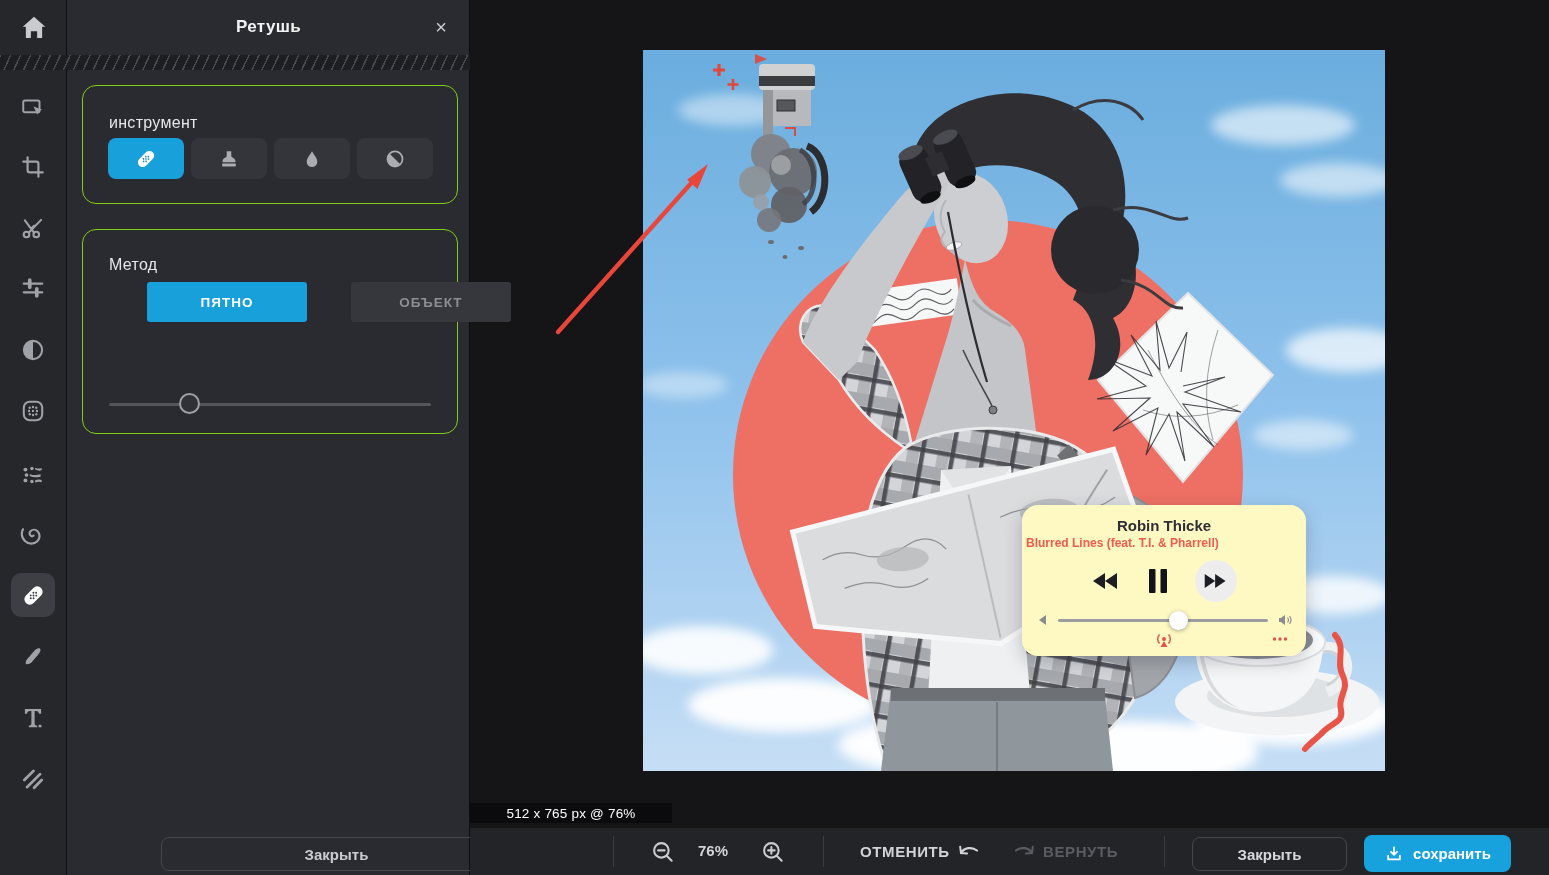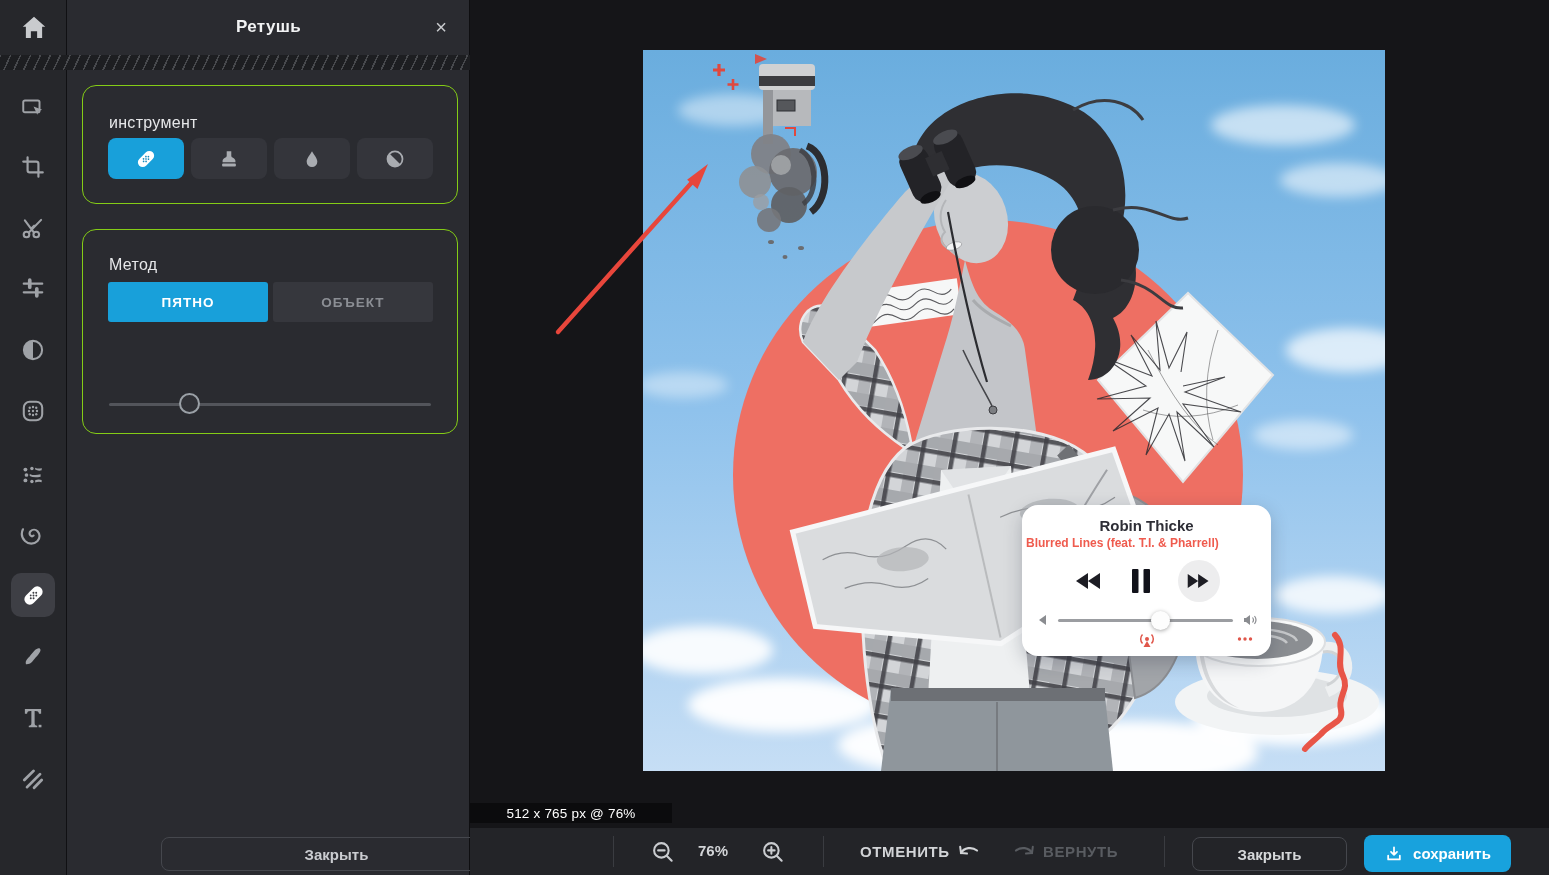--- a/index.html
+++ b/index.html
@@ -20,40 +20,40 @@
   .panel-title { position:absolute; left:0; right:0; top:17px; text-align:center; color:#f2f3f4; font-size:17px; font-weight:bold; letter-spacing:.3px; }
   .panel-close { position:absolute; right:16px; top:14px; width:26px; height:26px; color:#c9cbce; font-size:20px; line-height:26px; text-align:center; cursor:pointer; }
   .hatch { left:0; top:55px; width:470px; height:15px; background:#1d1e21;
            background-image:repeating-linear-gradient(115deg, rgba(180,184,190,.28) 0 1.5px, transparent 1.5px 9px); z-index:7; }
   .card { position:absolute; left:15px; width:376px; border:1px solid #84cc16; border-radius:14px; }
   .card-label { position:absolute; left:26px; color:#e6e7e9; font-size:16px; font-weight:500; letter-spacing:.3px; }
   .tool-row { position:absolute; left:25px; top:52px; display:flex; gap:7px; }
   .tool-btn { width:76px; height:41px; border-radius:8px; background:#34353b; color:#a9acb1; display:flex; align-items:center; justify-content:center; cursor:pointer; }
   .tool-btn.active { background:#18a0da; color:#ffffff; }
   .seg-row { position:absolute; left:25px; top:52px; display:flex; gap:5px; }
-  .seg { width:160px; height:40px; border-radius:3px; background:#36373d; color:#8b8e94; font-size:13.5px; font-weight:bold; letter-spacing:1px; display:flex; align-items:center; justify-content:center; cursor:pointer; }
+  .seg { width:160px; height:40px; border-radius:3px; background:#36373d; color:#8b8e94; font-size:13.5px; font-weight:bold; letter-spacing:1px; display:flex; align-items:center; justify-content:center; cursor:pointer;margin-left:39px; }
   .seg.active { background:#18a0da; color:#ffffff; }
   .size-row { position:absolute; left:26px; right:26px; top:120px; display:flex; justify-content:space-between; color:#e8e9ea; font-size:16px; font-weight:500; }
   .size-val { font-weight:600; color:#ffffff; }
   .slider { position:absolute; left:26px; right:26px; top:163px; height:22px; cursor:pointer; }
   .slider .track { position:absolute; left:0; right:0; top:10px; height:3px; background:#53555b; border-radius:2px; }
   .slider .thumb { position:absolute; left:24.8%; top:0; width:21px; height:21px; margin-left:-10px; border-radius:50%;
                    background:#303136; border:2px solid #9aa0a6; }
   .panel-close-btn { position:absolute; left:94px; top:837px; width:351px; height:34px; border:1px solid #45474d; border-radius:8px;
                      color:#caccd0; font-size:15px; font-weight:600; display:flex; align-items:center; justify-content:center; cursor:pointer; z-index:9; }
 
   
   .workspace { left:470px; top:0; width:1079px; height:828px; background:#151518; z-index:1; }
   .canvas { left:643px; top:50px; width:742px; height:721px; z-index:2; }
   .status-strip { left:470px; top:803px; width:202px; height:20px; background:#0b0b0d; color:#ffffff; font-size:13.5px;
                   display:flex; align-items:center; justify-content:center; letter-spacing:.2px; z-index:4; }
   .arrow-overlay { left:540px; top:148px; width:190px; height:200px; z-index:3; pointer-events:none; }
 
   
-  .player { left:1022px; top:505px; width:249px; height:151px; background:#ffffff; border-radius:16px;
+  .player { left:1022px; top:505px; width:284px; height:151px; background:#fef9c3; border-radius:16px;
             box-shadow:0 6px 18px rgba(30,40,60,.25); z-index:3; }
   .player-artist { position:absolute; left:0; right:0; top:12px; text-align:center; color:#2e2e36; font-size:15px; font-weight:bold; }
   .player-track { position:absolute; left:4px; right:0; top:31px; text-align:left; color:#ef5b4e; font-size:12px; font-weight:bold; }
   .player-controls { position:absolute; left:0; right:0; top:54px; height:44px; display:flex; align-items:center; justify-content:center; gap:26px; }
   .pc-btn { display:flex; align-items:center; justify-content:center; cursor:pointer; }
   .pc-circle { width:42px; height:42px; border-radius:50%; background:#ededee; }
   .vol-row { position:absolute; left:14px; right:14px; top:106px; height:18px; }
   .vol-track { position:absolute; left:22px; right:24px; top:8px; height:2.5px; background:#9b9da1; border-radius:2px; }
   .vol-thumb { position:absolute; left:52%; top:0; width:19px; height:19px; border-radius:50%; background:#fdfdfd; box-shadow:0 1px 4px rgba(0,0,0,.35); }
   .player-foot { position:absolute; left:0; right:0; top:126px; height:20px; }

